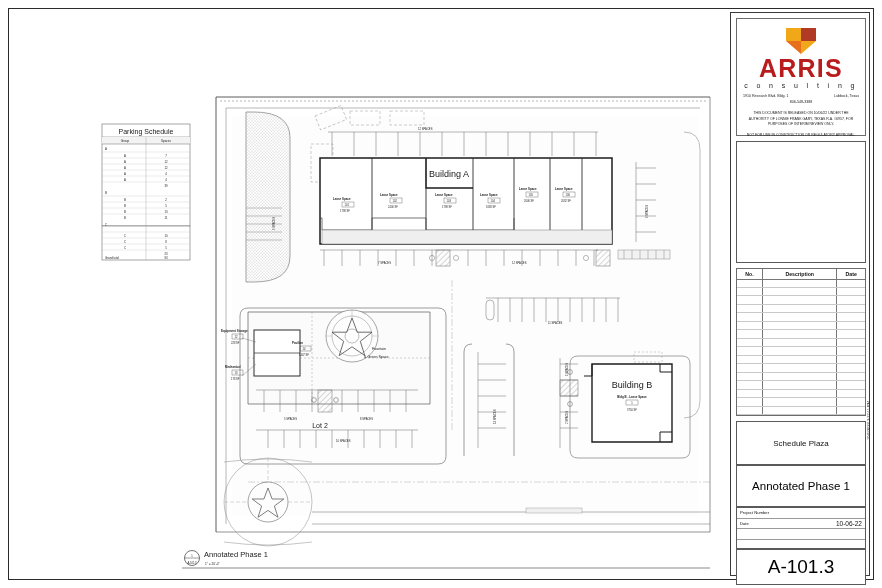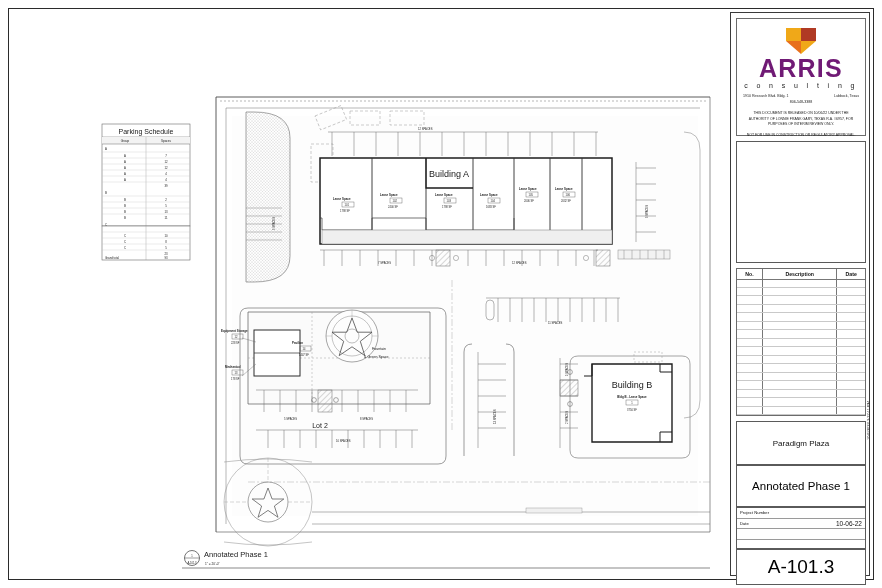--- a/index.html
+++ b/index.html
@@ -61,21 +61,21 @@
   .logo-mark .q3 { left: 0;    top: 13px; background: #e8701c;
                    clip-path: polygon(0 0, 100% 0, 100% 100%); }
   .logo-mark .q4 { left: 15px; top: 13px; background: #f0a818;
                    clip-path: polygon(0 0, 100% 0, 0 100%); }
   .logo-word {
     text-align: center;
     font-family: "Liberation Sans", sans-serif;
     font-weight: bold;
     font-size: 25px;
     letter-spacing: 1.2px;
-    color: #701a75;
+    color: #b91c1c;
     line-height: 1;
     margin-top: 2px;
   }
   .logo-sub {
     text-align: center;
     font-size: 7px;
     letter-spacing: 3.4px;
     color: #222;
     margin-top: 1px;
   }
@@ -733,21 +733,21 @@
             <tr>
               <td class="rev-c1"></td>
               <td class="rev-c2"></td>
               <td class="rev-c3"></td>
             </tr>
           </tbody>
       </table>
     </div>
 
     <div class="tb-box" id="tb-proj">
-      <div class="ctr">Paradigm Plaza</div>
+      <div class="ctr">Schedule Plaza</div>
     </div>
 
     <div class="tb-box" id="tb-title">
       <div class="ctr">Annotated Phase 1</div>
     </div>
 
     <div class="tb-box" id="tb-meta">
       <div class="meta-row">
         <span>Project Number</span>
         <span class="val"></span>

